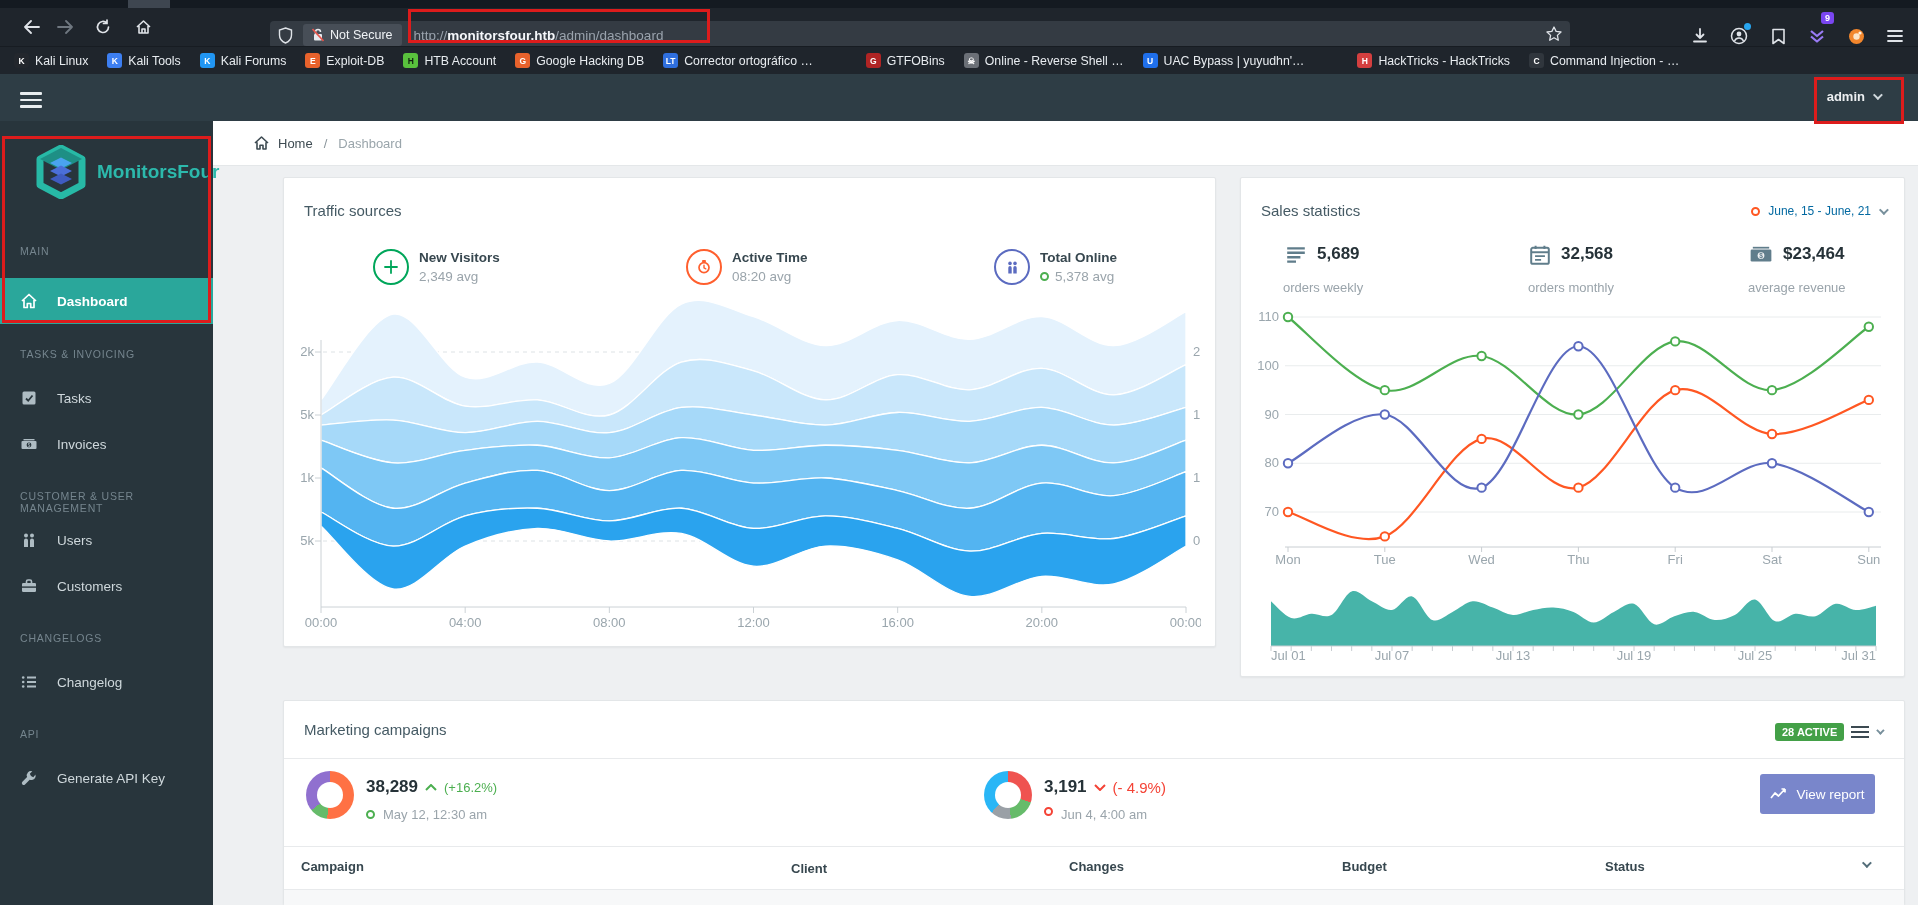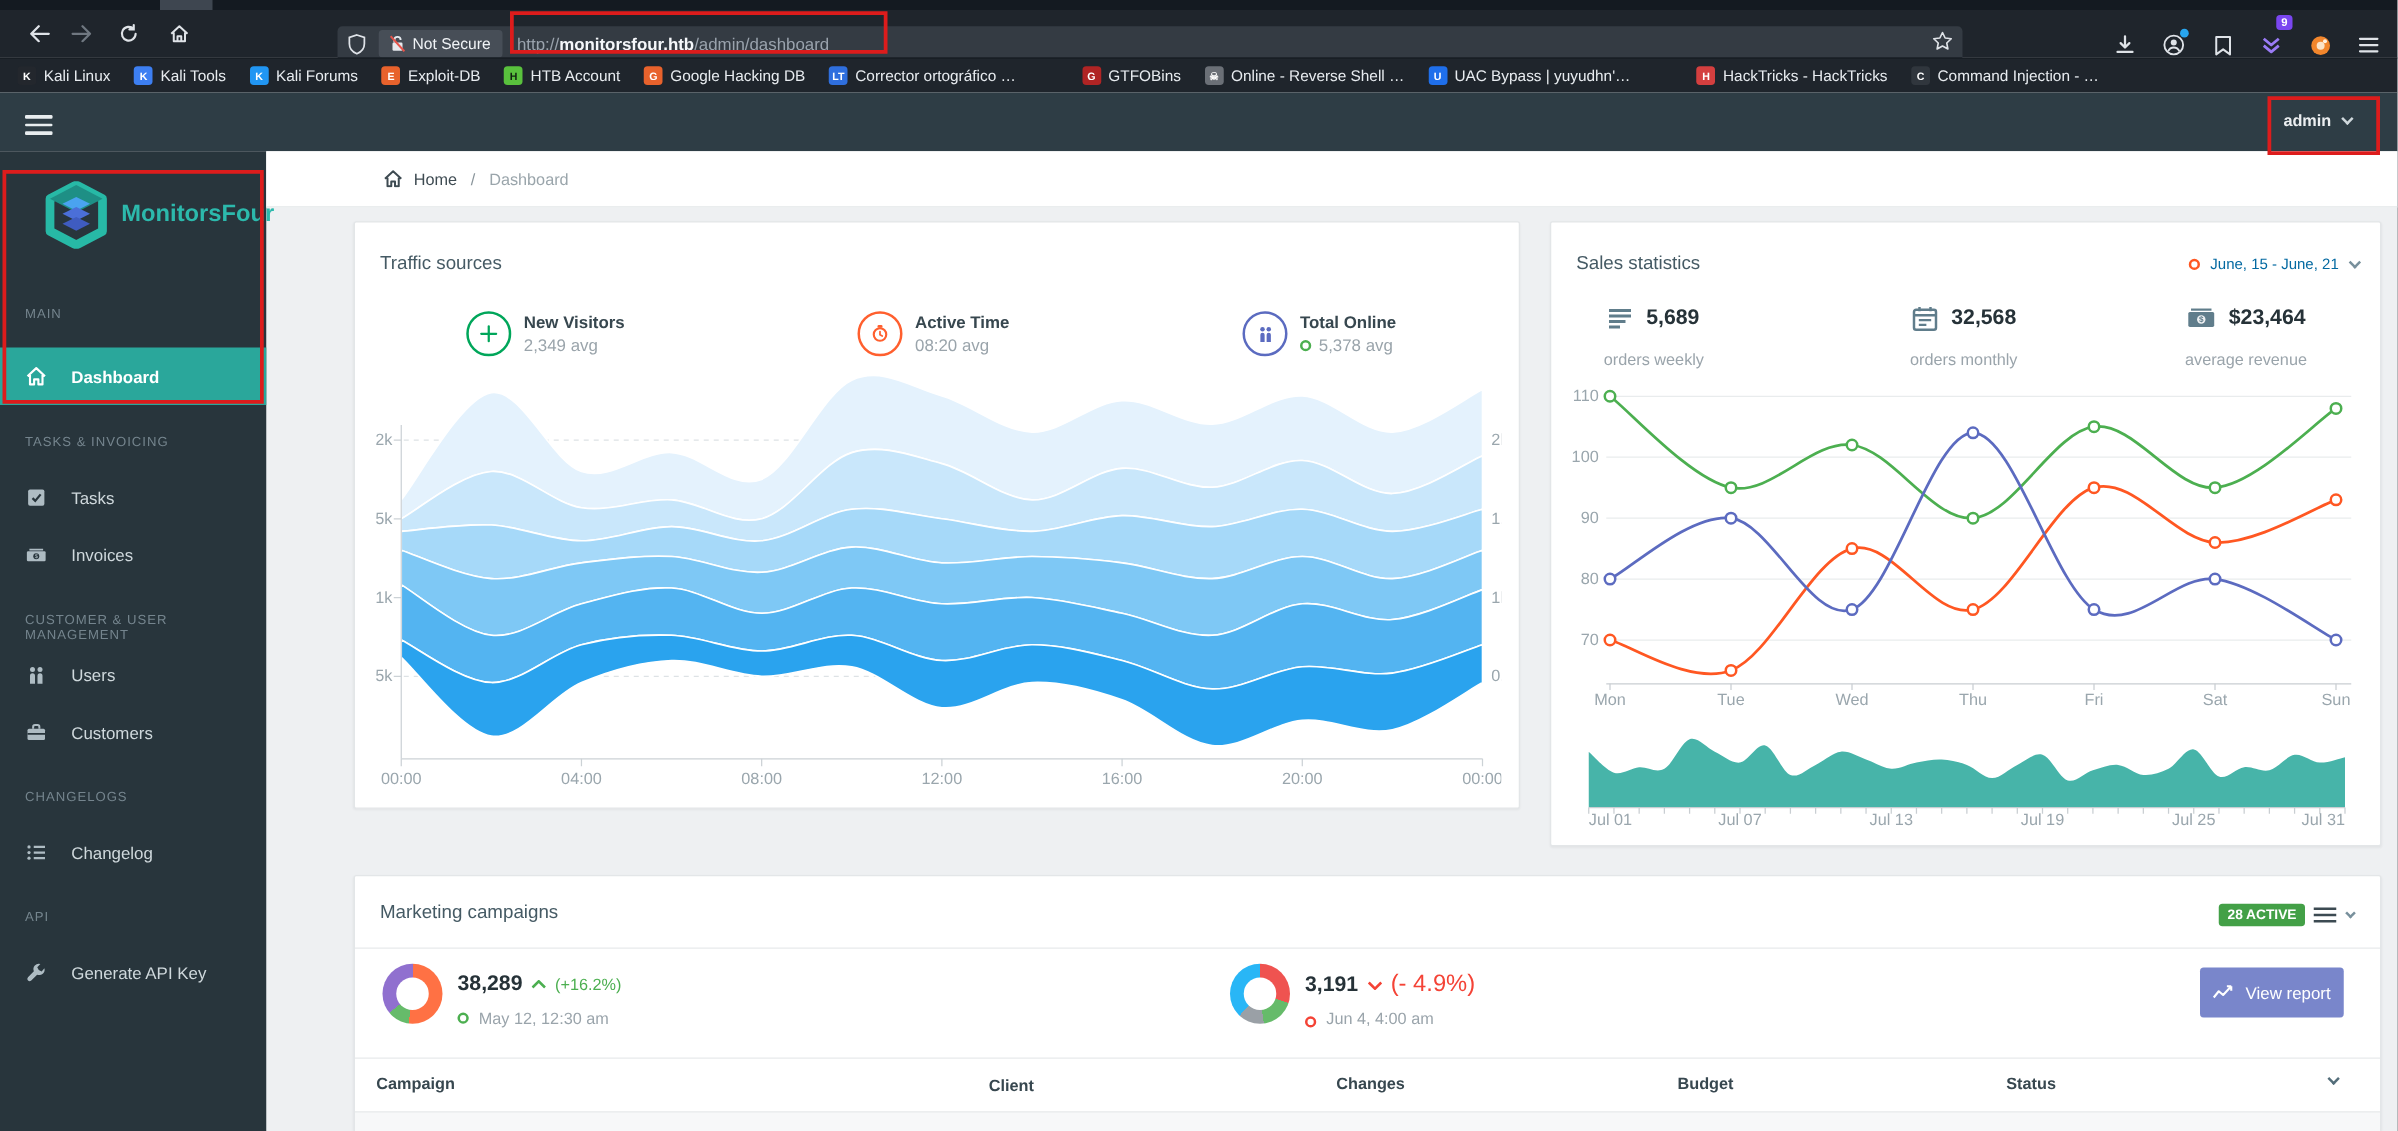--- a/index.html
+++ b/index.html
@@ -37,21 +37,21 @@
   .sidebar { left:0; top:121px; width:213px; height:784px; background:#28353c; }
   .brandrow { position:absolute; left:34px; top:24px; display:flex; align-items:center; gap:9px; }
   .brandname { color:#2cb9ac; font-size:19px; font-weight:bold; }
   .sec-label { position:absolute; left:20px; color:#75858e; font-size:10.5px; letter-spacing:.8px; }
   .sitem { position:absolute; left:0; width:213px; height:44px; display:flex; align-items:center; color:#cfd8dc; font-size:13.5px; }
   .sitem .ic { width:18px; height:18px; margin:0 19px 0 20px; color:#aebcc3; flex:0 0 auto; }
   .sitem.active { background:#2aa79b; color:#fff; height:46px; }
   .sitem.active .ic { color:#fff; }
 
   
-  .crumbbar { left:213px; top:121px; width:1705px; height:45px; background:#fff; border-bottom:1px solid #e4e7e9; display:flex; align-items:center; padding-left:94px; font-size:13px; }
+  .crumbbar { left:213px; top:121px; width:1705px; height:45px; background:#fff; border-bottom:1px solid #e4e7e9; display:flex; align-items:center; padding-left:41px; font-size:13px; }
   .crumbbar .home { color:#3e4b52; margin-left:9px; }
   .crumbbar .sep { color:#8a959b; margin:0 11px; }
   .crumbbar .cur { color:#9aa5ab; }
 
   
   .card { position:absolute; background:#fff; border:1px solid #e3e6e8; border-radius:2px; box-shadow:0 1px 2px rgba(0,0,0,.05); }
   .cardtitle { position:absolute; left:20px; top:24px; font-size:15px; color:#455a64; }
   .ring { border-radius:50%; display:flex; align-items:center; justify-content:center; }
   .statlbl { font-size:13.5px; color:#37474f; font-weight:bold; }
   .statval { font-size:13.5px; color:#9aa4ab; margin-top:4px; display:flex; align-items:center; gap:6px; }
@@ -557,23 +557,23 @@
     </div>
 
     <div class="donut" id="donut2" style="left: 700px; top: 70px; background: conic-gradient(rgb(239, 83, 80) 0%, rgb(239, 83, 80) 30%, rgb(102, 187, 106) 30%, rgb(102, 187, 106) 48%, rgb(154, 160, 166) 48%, rgb(154, 160, 166) 62%, rgb(41, 182, 246) 62%, rgb(41, 182, 246) 100%);">
         <div class="hole"></div>
       </div>
     <div class="abs" style="left:760px;top:76px;display:flex;align-items:center;gap:7px">
       <span class="bigval">3,191</span>
       <svg width="12" height="7" viewBox="0 0 12 7">
           <path d="M1 1 L6 6 L11 1" stroke="#f44336" stroke-width="2" fill="none"></path>
         </svg>
-      <span style="font-size:19px;color:#f44336">(- 4.9%)</span>
-    </div>
-    <div class="abs" style="left:760px;top:106px;display:flex;align-items:flex-end;gap:8px">
+      <span style="font-size:15px;color:#f44336">(- 4.9%)</span>
+    </div>
+    <div class="abs" style="left:760px;top:106px;display:flex;align-items:flex-start;gap:8px">
       <span class="dot-o" style="border-color:#f44336"></span>
       <span class="smalllbl">Jun 4, 4:00 am</span>
     </div>
 
     <div class="vreport" style="left:1476px;top:73px;width:115px;height:40px">
       <svg width="17" height="12" viewBox="0 0 17 12">
           <path d="M1 10 L5 5 L8.5 8 L15 1 M15 1 H11.5 M15 1 V4.5" stroke="#fff" stroke-width="1.7" fill="none" stroke-linejoin="round"></path>
         </svg>
       <span>View report</span>
     </div>

